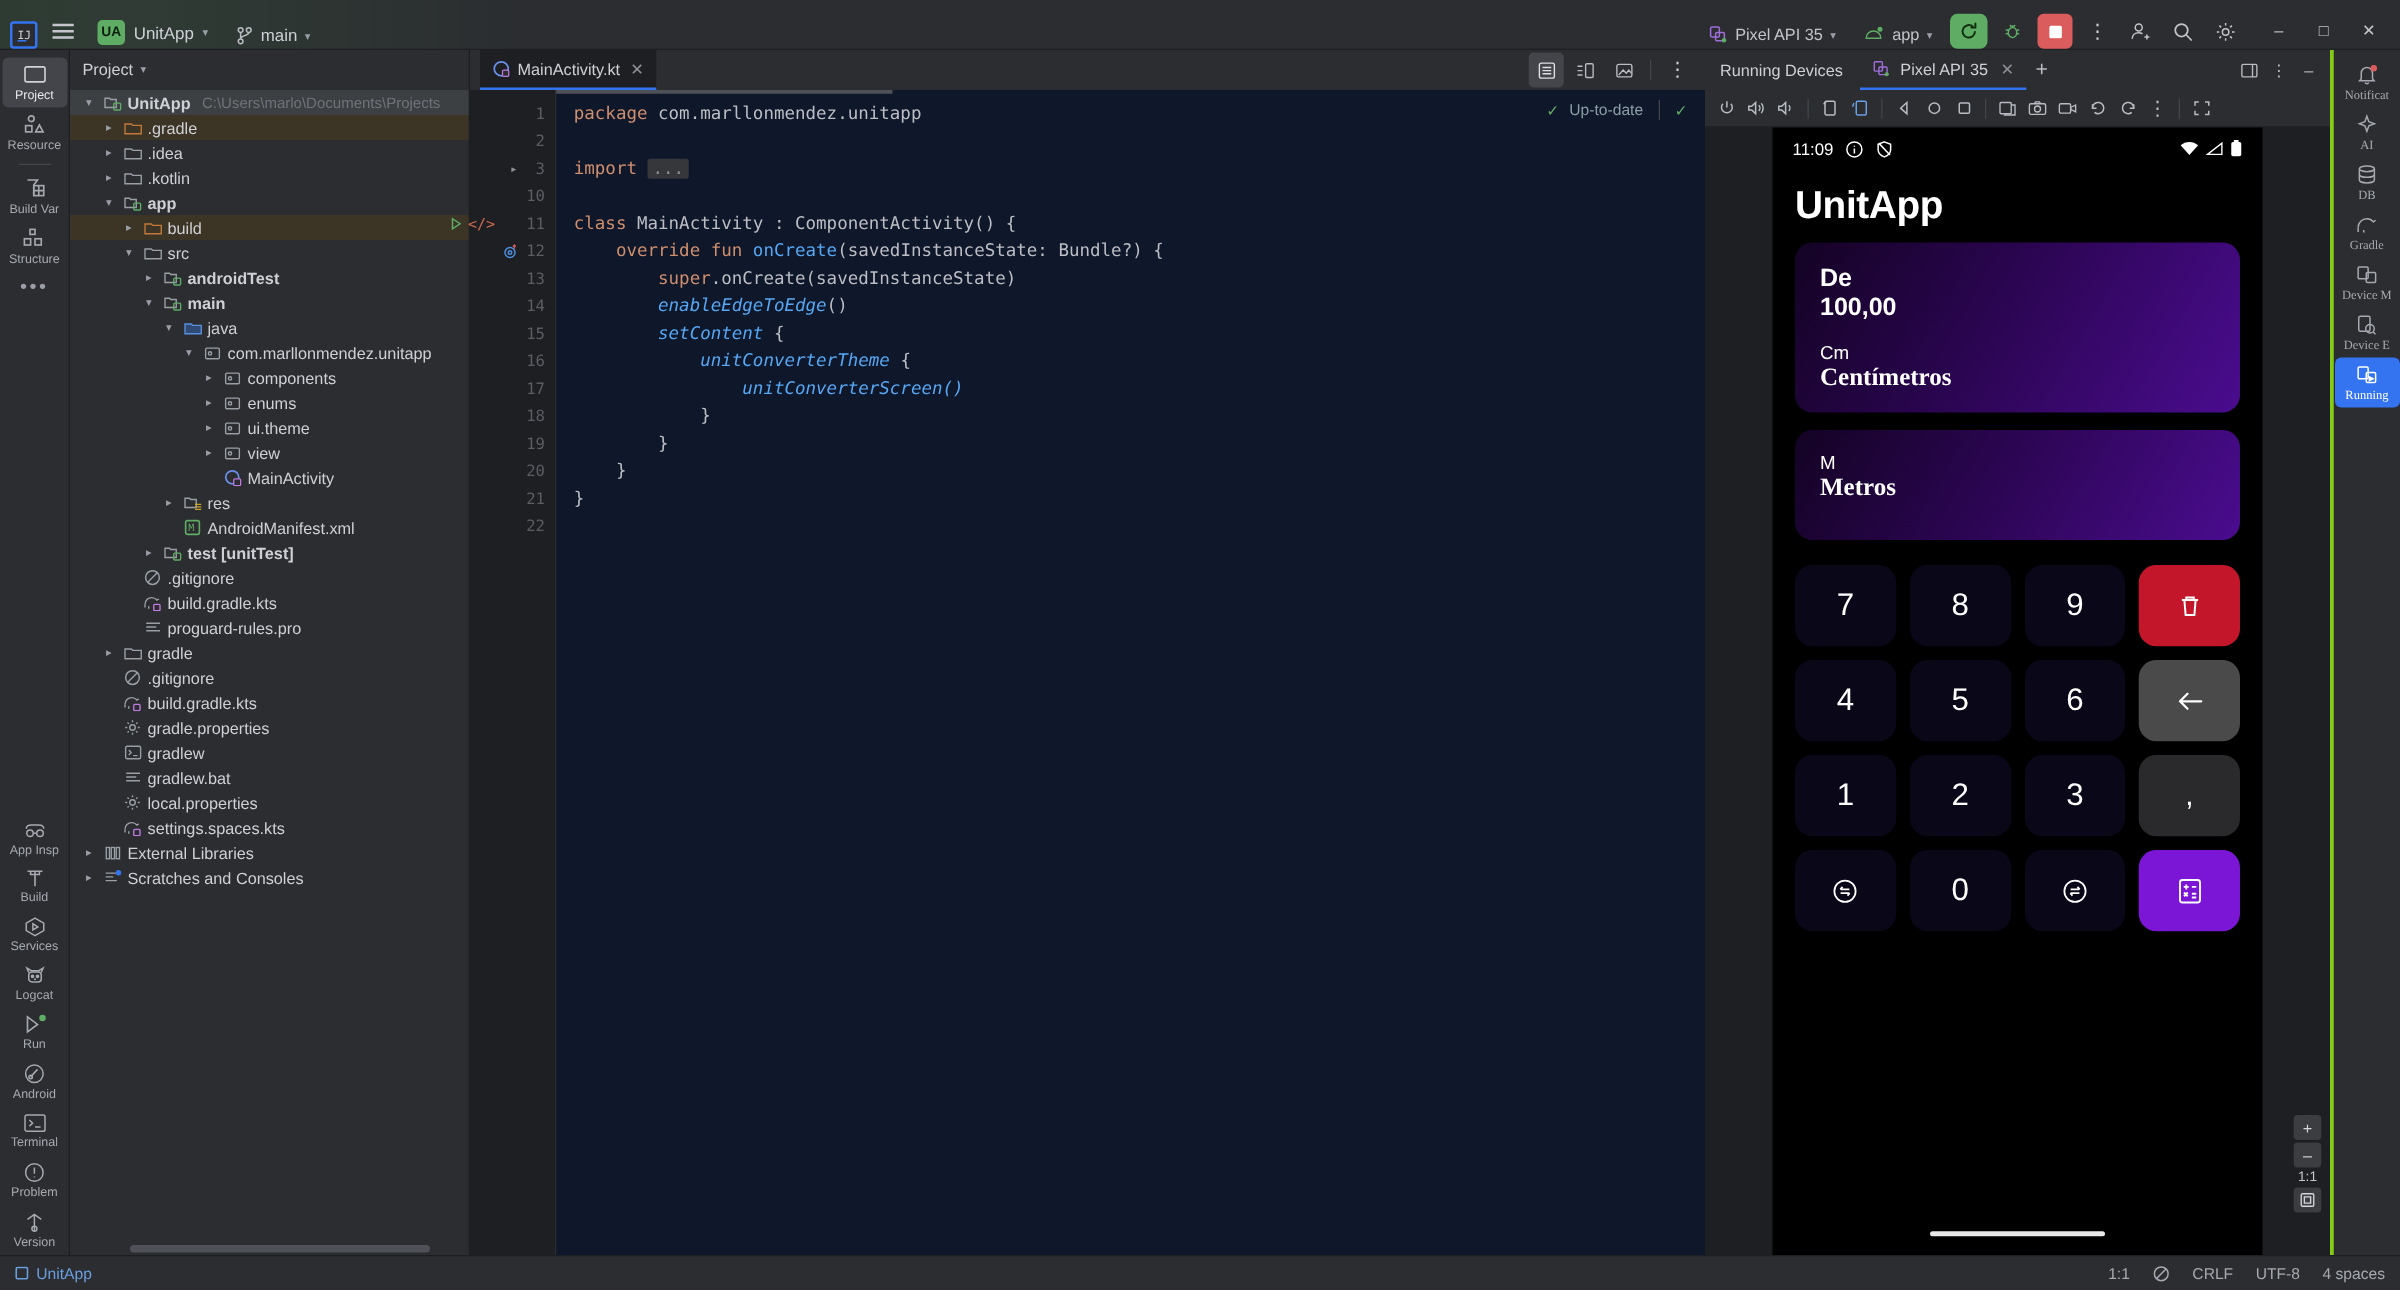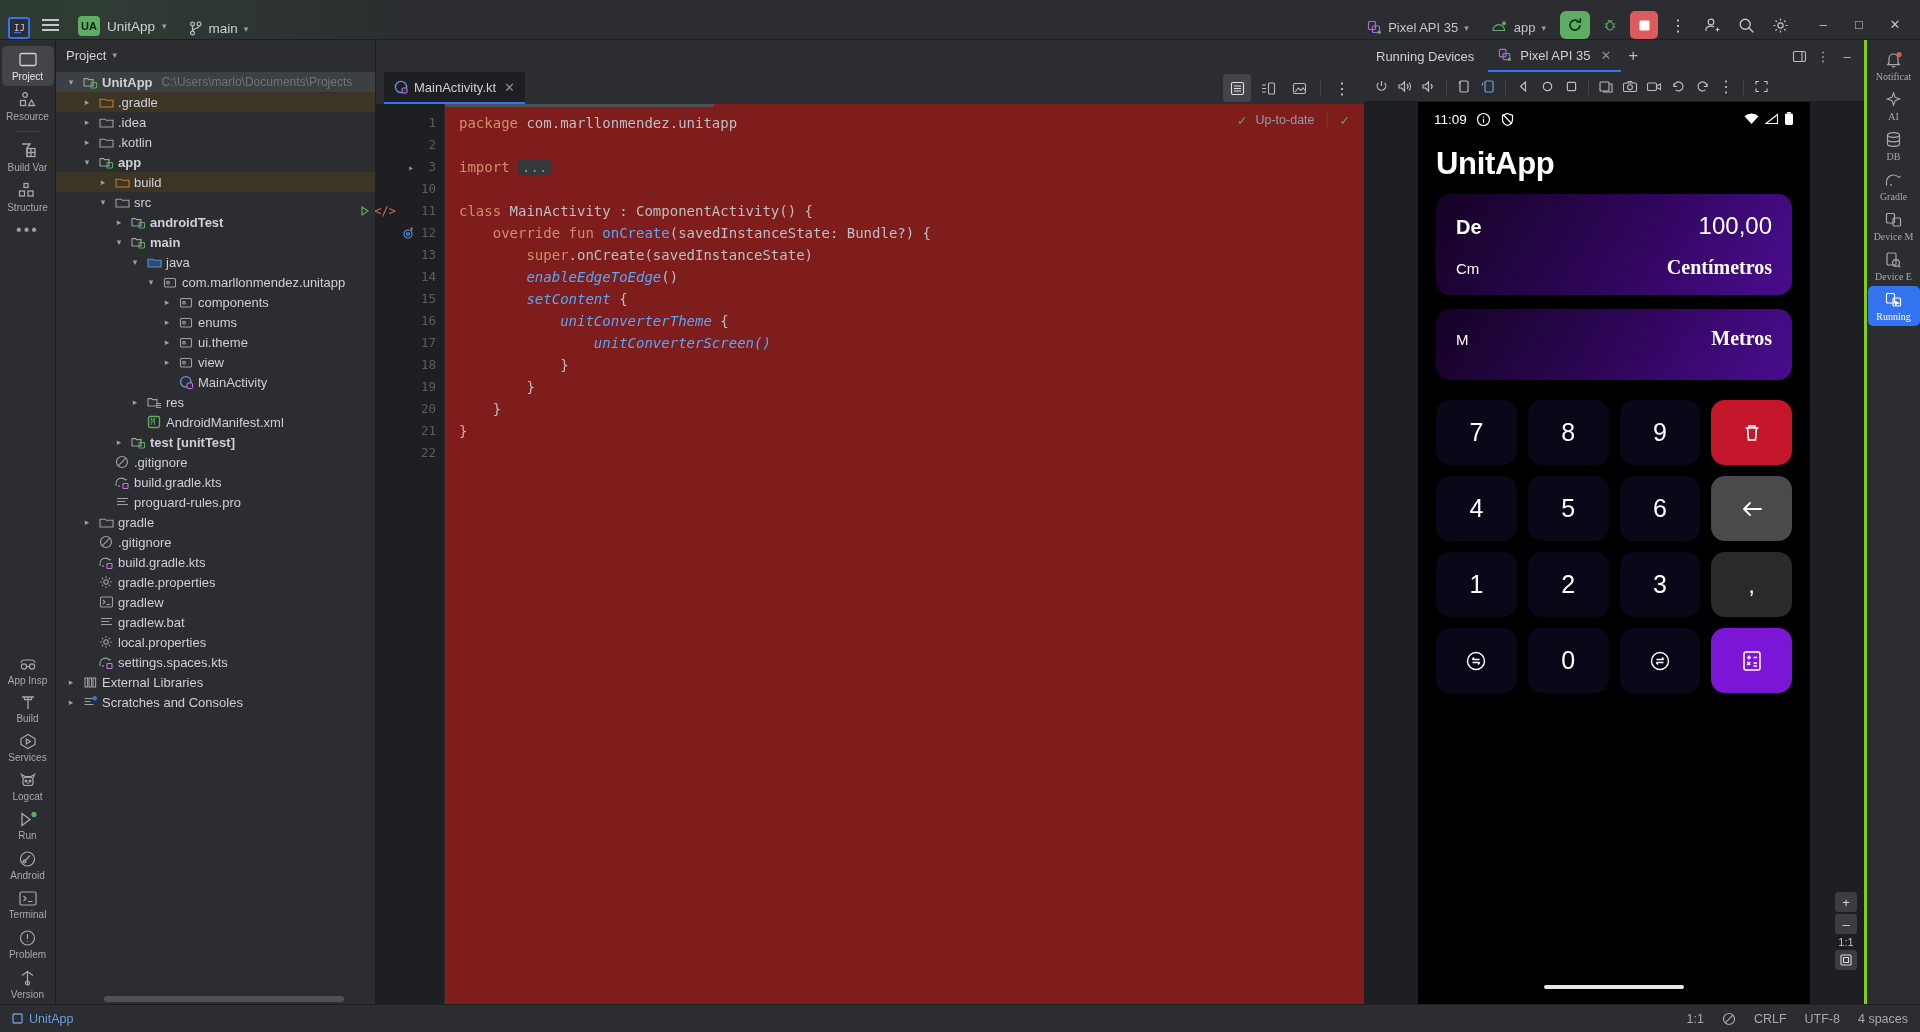--- a/index.html
+++ b/index.html
@@ -84,21 +84,21 @@
   .arrow { width: 14px; text-align:center; color:#9a9ea7; font-size: 9px; flex:none;}
   .ico { width: 16px; height:16px; flex:none; display:flex; align-items:center; justify-content:center;}
   .nlabel { font-size: 13px; }
   .bold { font-weight: bold; }
   .dim { color: #6f737a; font-size: 12px; margin-left: 5px; }
   .tree-scroll {
     position:absolute; left: 48px; bottom: 2px; height: 6px; width: 240px; background:#4e5157; border-radius:3px;
   }
 
   
-  .editor-col { flex: 1; min-width: 0; display: flex; flex-direction: column; background:#7f1d1d;margin-top:32px; }
+  .editor-col { flex: 1; min-width: 0; display: flex; flex-direction: column; background:#0f172a; }
   .tabs-bar { height: 32px; background:#2b2d30; display:flex; align-items:center; padding-left: 8px; }
   .tab {
     height: 32px; display:flex; align-items:center; gap:6px; padding: 0 8px 0 10px;
     font-size:13px; color:#ced0d6; border-bottom: 2px solid #3574f0; background:#1e1f22;
   }
   .tab-close { color:#8b8f96; font-size: 13px; padding: 0 2px;}
   .tabs-right { margin-left:auto; display:flex; align-items:center; gap:3px; padding-right:8px; }
   .vsep { width:1px; height:16px; background:#43454a; margin: 0 4px; }
   .editor-area { flex:1; display:flex; position: relative; min-height:0; }
   .gutter {
@@ -141,23 +141,23 @@
   
   .ph-status { height: 34px; display:flex; align-items:center; gap:9px; padding: 0 16px; color:#fff; font-size:13.5px; }
   .ph-status-right { margin-left:auto; display:flex; align-items:center; gap:5px; }
   .app-title { font-size: 31px; font-weight: bold; color:#fff; padding: 10px 18px 12px; letter-spacing:-0.3px;}
   .card {
     margin: 0 18px 14px; border-radius: 14px; padding: 18px 20px 16px;
     background: linear-gradient(120deg, #140324 0%, #2b0552 45%, #4a0c8f 100%);
     display:flex; flex-direction:column; gap: 16px;
   }
   .card.tall { padding-bottom: 30px; }
-  .card-row { display:flex; align-items: baseline; justify-content: space-between; }
+  .card-row { display:flex; align-items: baseline; justify-content: space-between; flex-direction: column; }
   .card-label { font-size: 20px; font-weight: bold; color:#fff; }
-  .card-value { font-size: 24px; color:#fff; font-weight: 400;}
+  .card-value { font-size: 20px; color:#fff; font-weight: 700;}
   .card-unit-abbr { font-size: 15px; color:#fff; }
   .card-unit-name { font-size: 20px; font-weight: bold; color:#fff;font-family:Liberation Serif, serif; }
   .keypad { padding: 6px 18px 0; display:grid; grid-template-columns: repeat(4, 1fr); gap: 11px; }
   .key {
     height: 65px; border-radius: 14px; background:#0a0718;
     display:flex; align-items:center; justify-content:center;
     color:#fff; font-size: 25px;
   }
   .key.del { background:#c4162a; }
   .key.back { background:#4a4a4a; }

